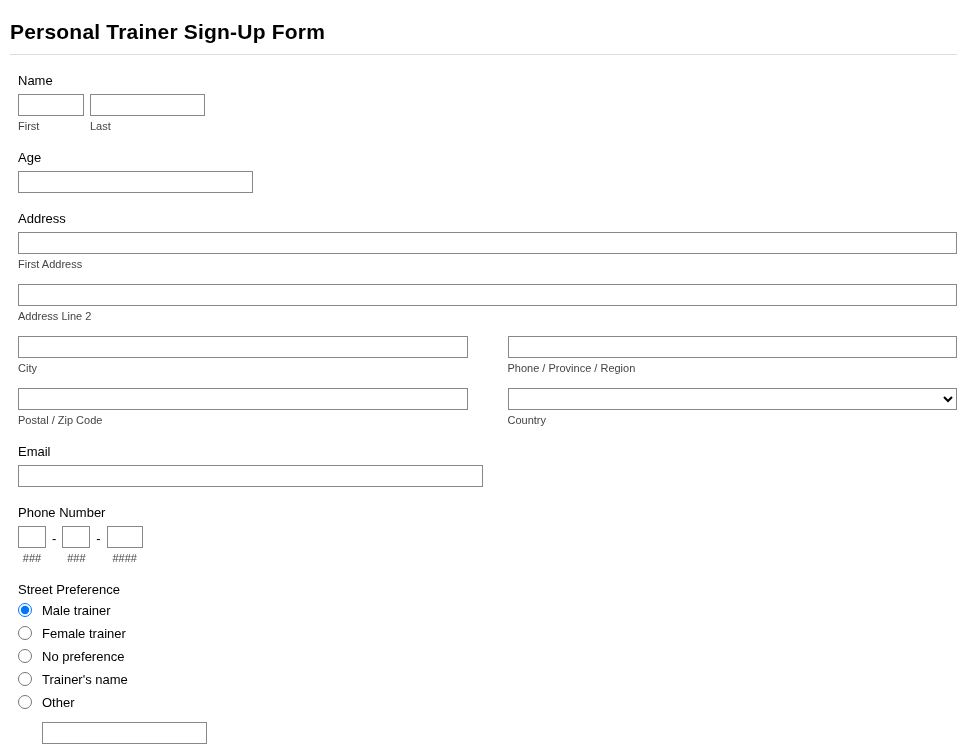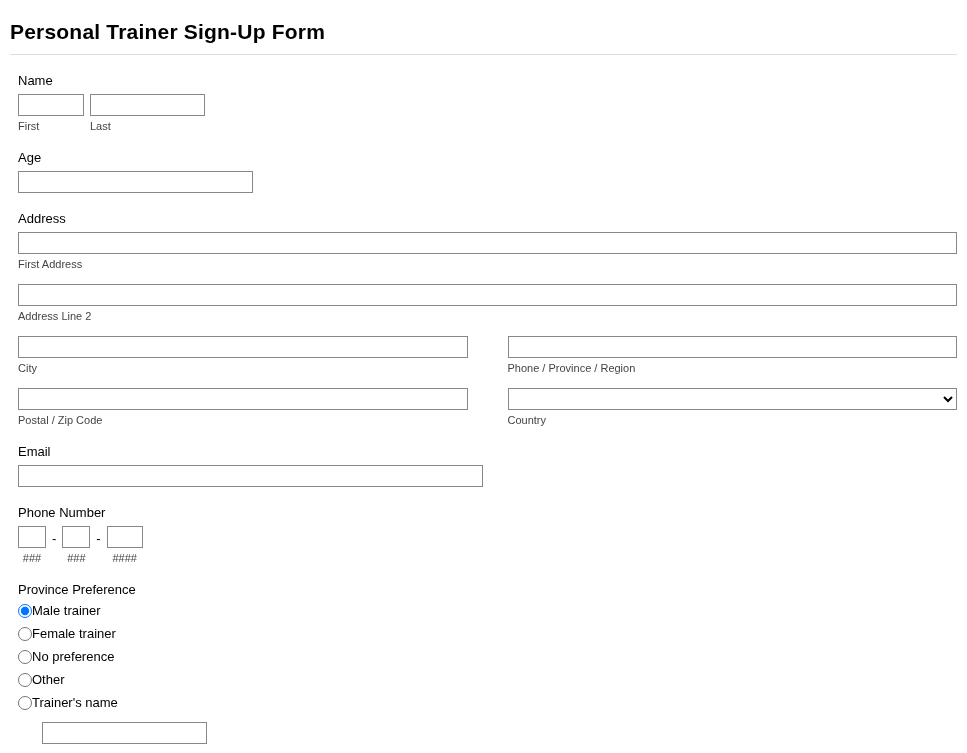--- a/index.html
+++ b/index.html
@@ -48,21 +48,21 @@
     .age-input { width: 235px; }
     .full-input { width: 100%; }
     .email-input { width: 465px; }
     .phone-group { display: flex; align-items: center; gap: 6px; }
     .phone-col { display: flex; flex-direction: column; align-items: center; }
     .phone-col input { width: 28px; text-align: left; }
     .phone-col:nth-child(5) input { width: 36px; }
     .dash { margin-top: -14px; font-size: 13px; }
     .phone-sub { font-size: 11px; color: #444; margin-top: 4px; }
     .radio-list { display: flex; flex-direction: column; gap: 8px; margin-top: 4px; }
-    .radio-item { display: flex; align-items: flex-end; font-size: 13px; }
+    .radio-item { display: flex; align-items: flex-start; gap: 10px; font-size: 13px; }
     .radio-item input[type="radio"] { width: 14px; height: 14px; }
     .other-input { width: 165px; margin-left: 24px; margin-top: 4px; }
   </style>
 </head>
 <body>
 
 <div class="container">
   <h2 class="title">Personal Trainer Sign-Up Form</h2>
   <hr>
 
@@ -135,38 +135,38 @@
       </div>
       <span class="dash">-</span>
       <div class="phone-col">
         <input type="text" style="">
         <span class="phone-sub">####</span>
       </div>
     </div>
   </div>
 
   <div class="field">
-    <span class="label">Province Preference</span>
+    <span class="label">Street Preference</span>
     <div class="radio-list">
       <label class="radio-item">
         <input type="radio" name="tpref" checked="" style="">
         <span>Male trainer</span>
       </label>
       <label class="radio-item">
         <input type="radio" name="tpref" style="">
         <span>Female trainer</span>
       </label>
       <label class="radio-item">
         <input type="radio" name="tpref" style="">
         <span>No preference</span>
       </label>
       <label class="radio-item">
         <input type="radio" name="tpref" style="">
-        <span>Other</span>
+        <span>Trainer's name</span>
       </label>
       <label class="radio-item">
         <input type="radio" name="tpref" style="">
-        <span>Trainer's name</span>
+        <span>Other</span>
       </label>
       <input type="text" class="other-input" style="">
     </div>
   </div>
 </div>
 
 </body></html>

